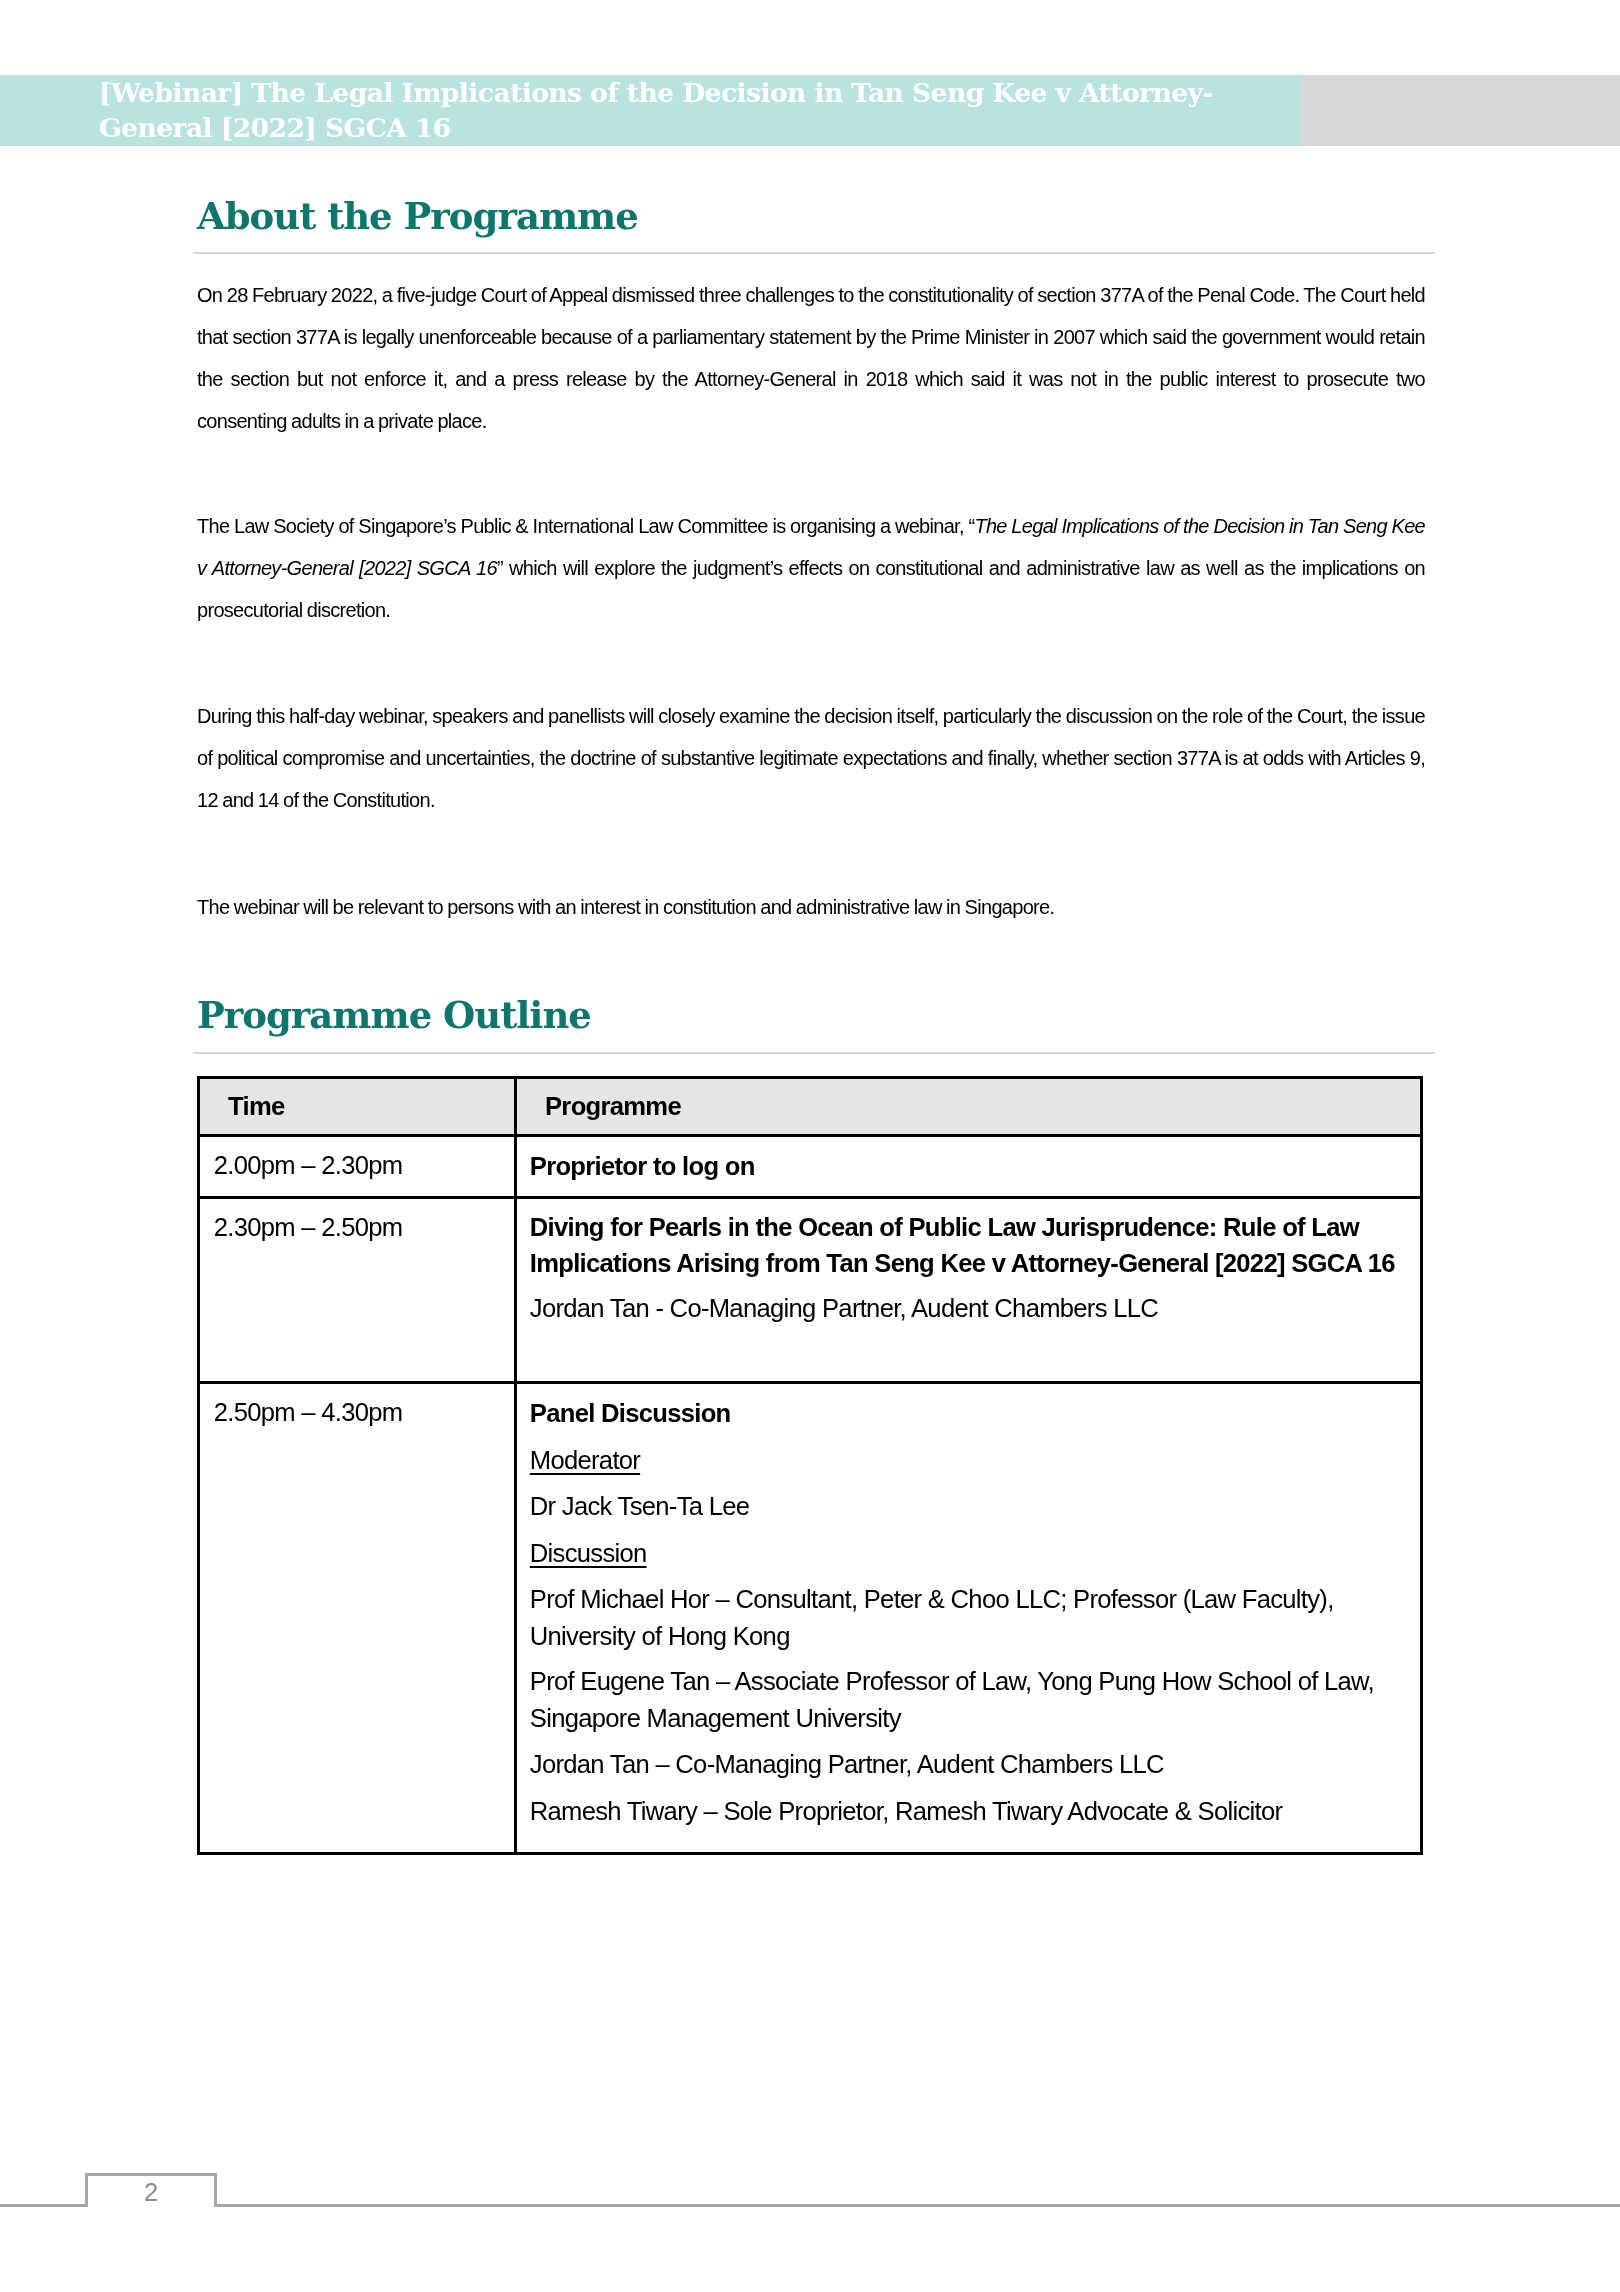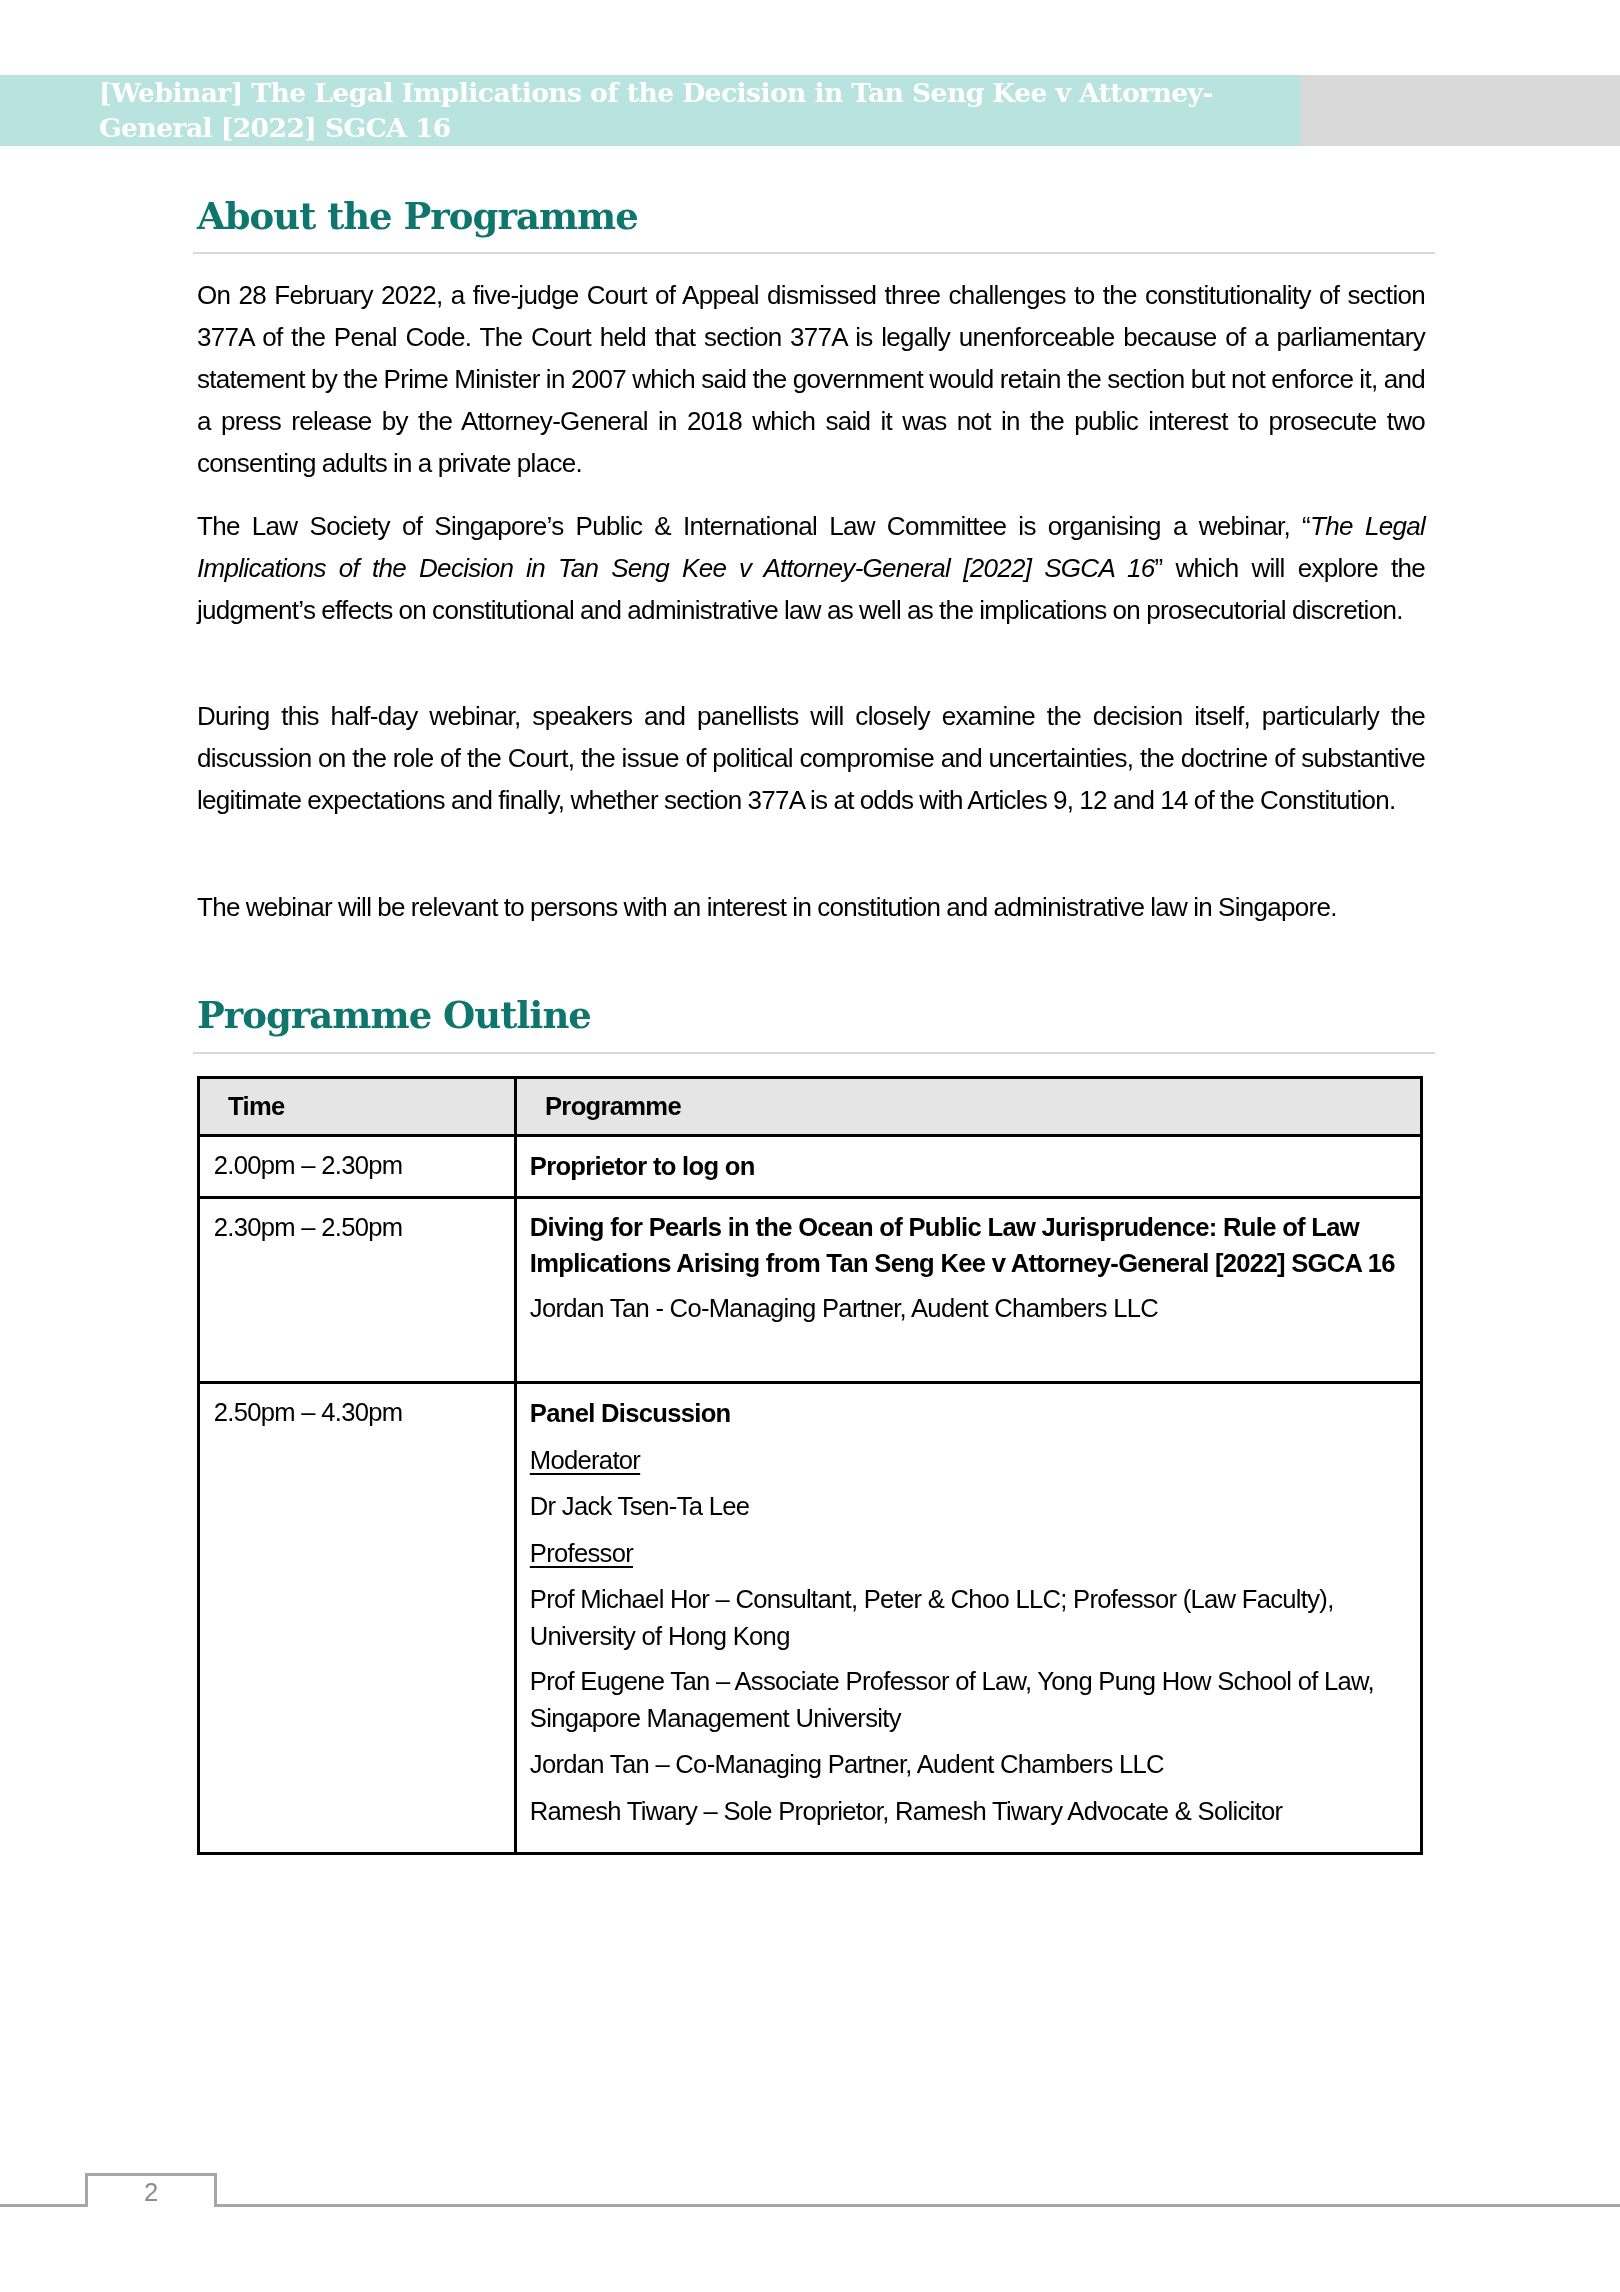--- a/index.html
+++ b/index.html
@@ -12,21 +12,21 @@
     .header-title { position: absolute; left: 99px; top: 0px; width: 1202px;
                     font-family: "DejaVu Serif", serif; font-weight: bold; color: #ffffff;
                     font-size: 26.6px; line-height: 35px; letter-spacing: -0.6px; white-space: normal; }
 
     .section-heading { position: absolute; left: 197px; font-family: "DejaVu Serif", serif;
                        font-weight: bold; color: #0f766e; font-size: 37px; line-height: 45px;
                        letter-spacing: -1px; margin: 0; }
     .divider { position: absolute; left: 193px; width: 1242px; height: 2px; background: #d9d9d9; }
 
     .para { position: absolute; left: 197px; width: 1228px; margin: 0;
-            font-family: "Liberation Sans", sans-serif; font-size: 26px; line-height: 42px;
+            font-family: "Liberation Sans", sans-serif; font-size: 20px; line-height: 42px;
             text-align: justify; letter-spacing: -0.7px; word-spacing: -0.5px; }
     .para em { font-style: italic; }
 
     .prog-table { position: absolute; left: 197px; top: 1076px; width: 1226px;
                   border-collapse: collapse; table-layout: fixed; }
     .prog-table td, .prog-table th { border: 3.4px solid #000; vertical-align: top;
                   font-size: 25.6px; letter-spacing: -0.7px; text-align: left; padding: 0; }
     .prog-table th { background: #e5e5e5; font-weight: bold; height: 55px; padding-left: 28px;
                      vertical-align: middle; }
     .col-time { width: 317px; }
@@ -91,21 +91,21 @@
         <div class="prog-line bold wrap2" style="line-height:36px;">Diving for Pearls in the Ocean of Public Law Jurisprudence: Rule of Law Implications Arising from Tan Seng Kee v Attorney-General [2022] SGCA 16</div>
         <div class="prog-line" style="margin:0;">Jordan Tan - Co-Managing Partner, Audent Chambers LLC</div>
       </td>
     </tr>
     <tr style="height:471px;">
       <td class="cell-time">2.50pm – 4.30pm</td>
       <td class="cell-prog">
         <div class="prog-line bold">Panel Discussion</div>
         <div class="prog-line"><span class="ul">Moderator</span></div>
         <div class="prog-line">Dr Jack Tsen-Ta Lee</div>
-        <div class="prog-line"><span class="ul">Professor</span></div>
+        <div class="prog-line"><span class="ul">Discussion</span></div>
         <div class="prog-line wrap2">Prof Michael Hor – Consultant, Peter &amp; Choo LLC; Professor (Law Faculty), University of Hong Kong</div>
         <div class="prog-line wrap2">Prof Eugene Tan –  Associate Professor of Law, Yong Pung How School of Law, Singapore Management University</div>
         <div class="prog-line">Jordan Tan – Co-Managing Partner, Audent Chambers LLC</div>
         <div class="prog-line" style="margin:0;">Ramesh Tiwary – Sole Proprietor, Ramesh Tiwary Advocate &amp; Solicitor</div>
       </td>
     </tr>
   </tbody>
 </table>
 
 <div class="footer-line-left"></div>

